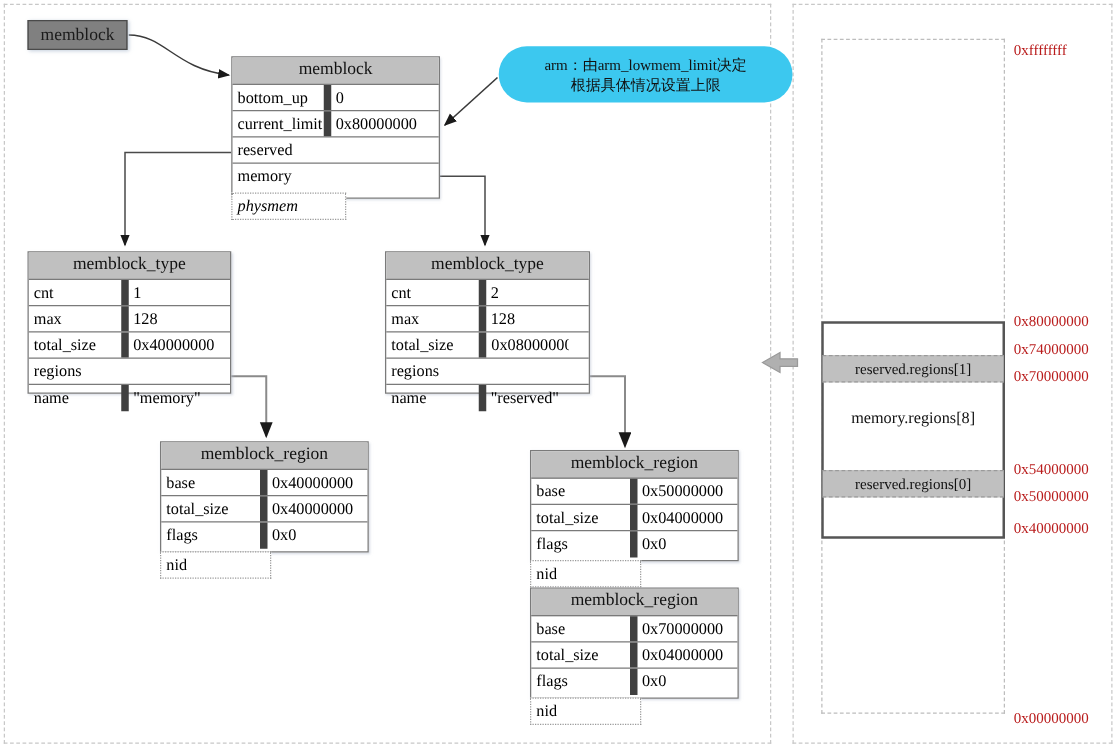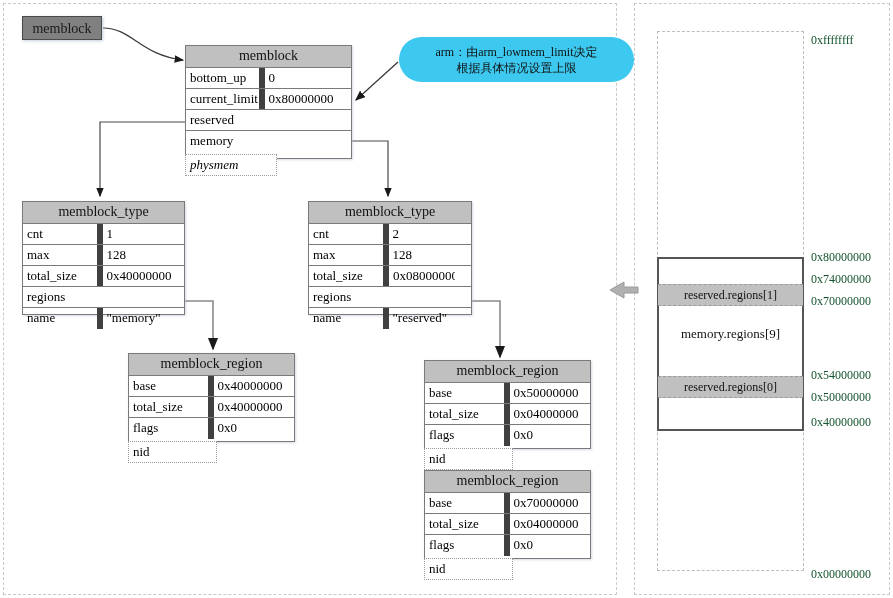--- a/index.html
+++ b/index.html
@@ -93,21 +93,21 @@
     border-top:1px dashed #9a9a9a;border-bottom:1px dashed #9a9a9a;
     box-sizing:border-box;
     text-align:center;font-size:12px;line-height:20px;color:#111;
   }
   .maplabel{
     position:absolute;left:658px;width:145px;
     text-align:center;font-size:13px;color:#111;
   }
   .addr{
     position:absolute;left:811px;
-    font-size:12px;color:#14532d;white-space:nowrap;
+    font-size:12px;color:#b91c1c;white-space:nowrap;
   }
 
   svg.wires{position:absolute;left:0;top:0;width:893px;height:598px;pointer-events:none;}
 </style>
 </head>
 <body>
 
 <div class="panel" id="left-panel"></div>
 <div class="panel" id="right-panel"></div>
 
@@ -265,21 +265,21 @@
   </div>
 </div>
 <div class="struct" style="left:424px;top:558px;width:89px;height:22px;border:1px dotted #9a9a9a;box-shadow:none;">
   <div style="padding-left:4px;line-height:20px;">nid</div>
 </div>
 
 <div id="map-outer"></div>
 <div id="map-solid"></div>
 
 <div class="band" style="top:284px;height:22px;">reserved.regions[1]</div>
-<div class="maplabel" style="top:326px;">memory.regions[9]</div>
+<div class="maplabel" style="top:326px;">memory.regions[8]</div>
 <div class="band" style="top:376px;height:22px;">reserved.regions[0]</div>
 
 <div class="addr" style="top:33px;">0xffffffff</div>
 <div class="addr" style="top:250px;">0x80000000</div>
 <div class="addr" style="top:272px;">0x74000000</div>
 <div class="addr" style="top:294px;">0x70000000</div>
 <div class="addr" style="top:368px;">0x54000000</div>
 <div class="addr" style="top:390px;">0x50000000</div>
 <div class="addr" style="top:415px;">0x40000000</div>
 <div class="addr" style="top:567px;">0x00000000</div>

